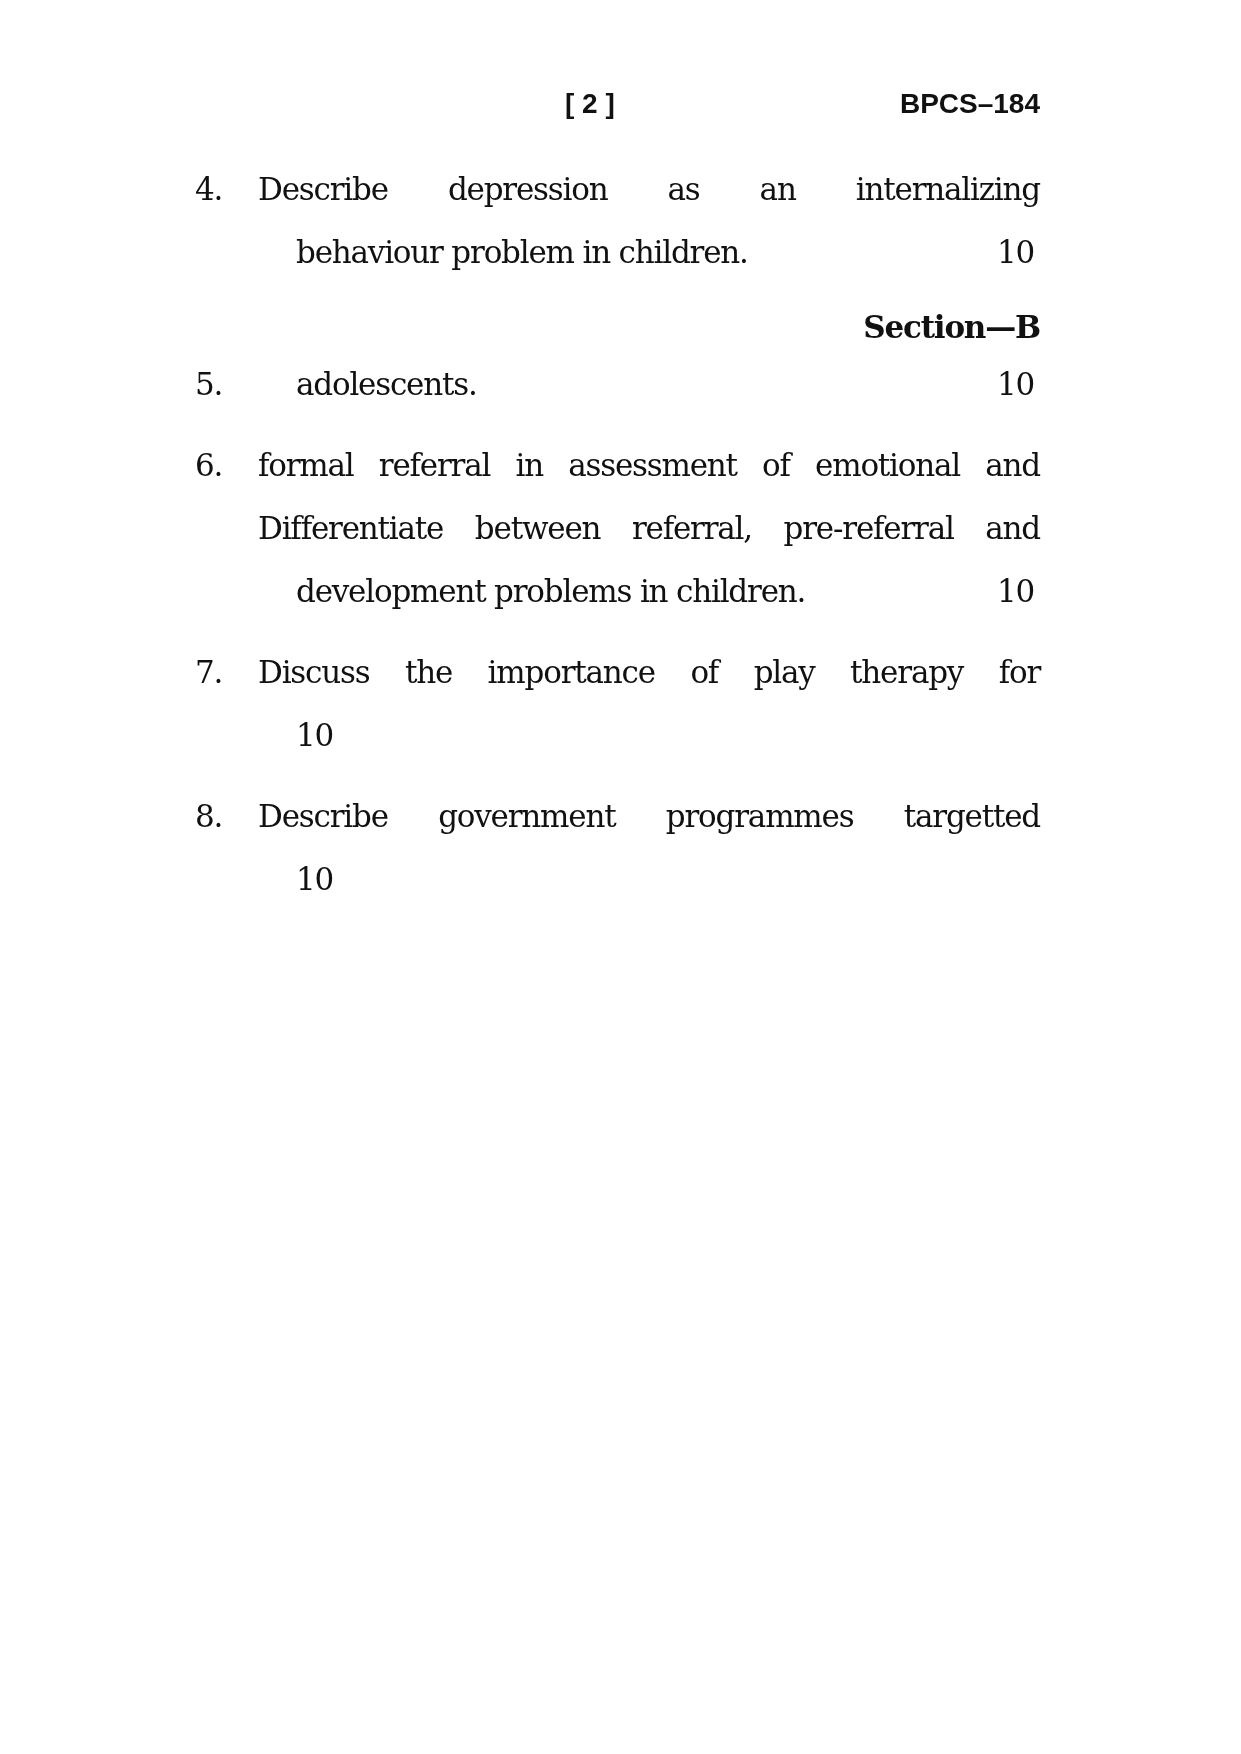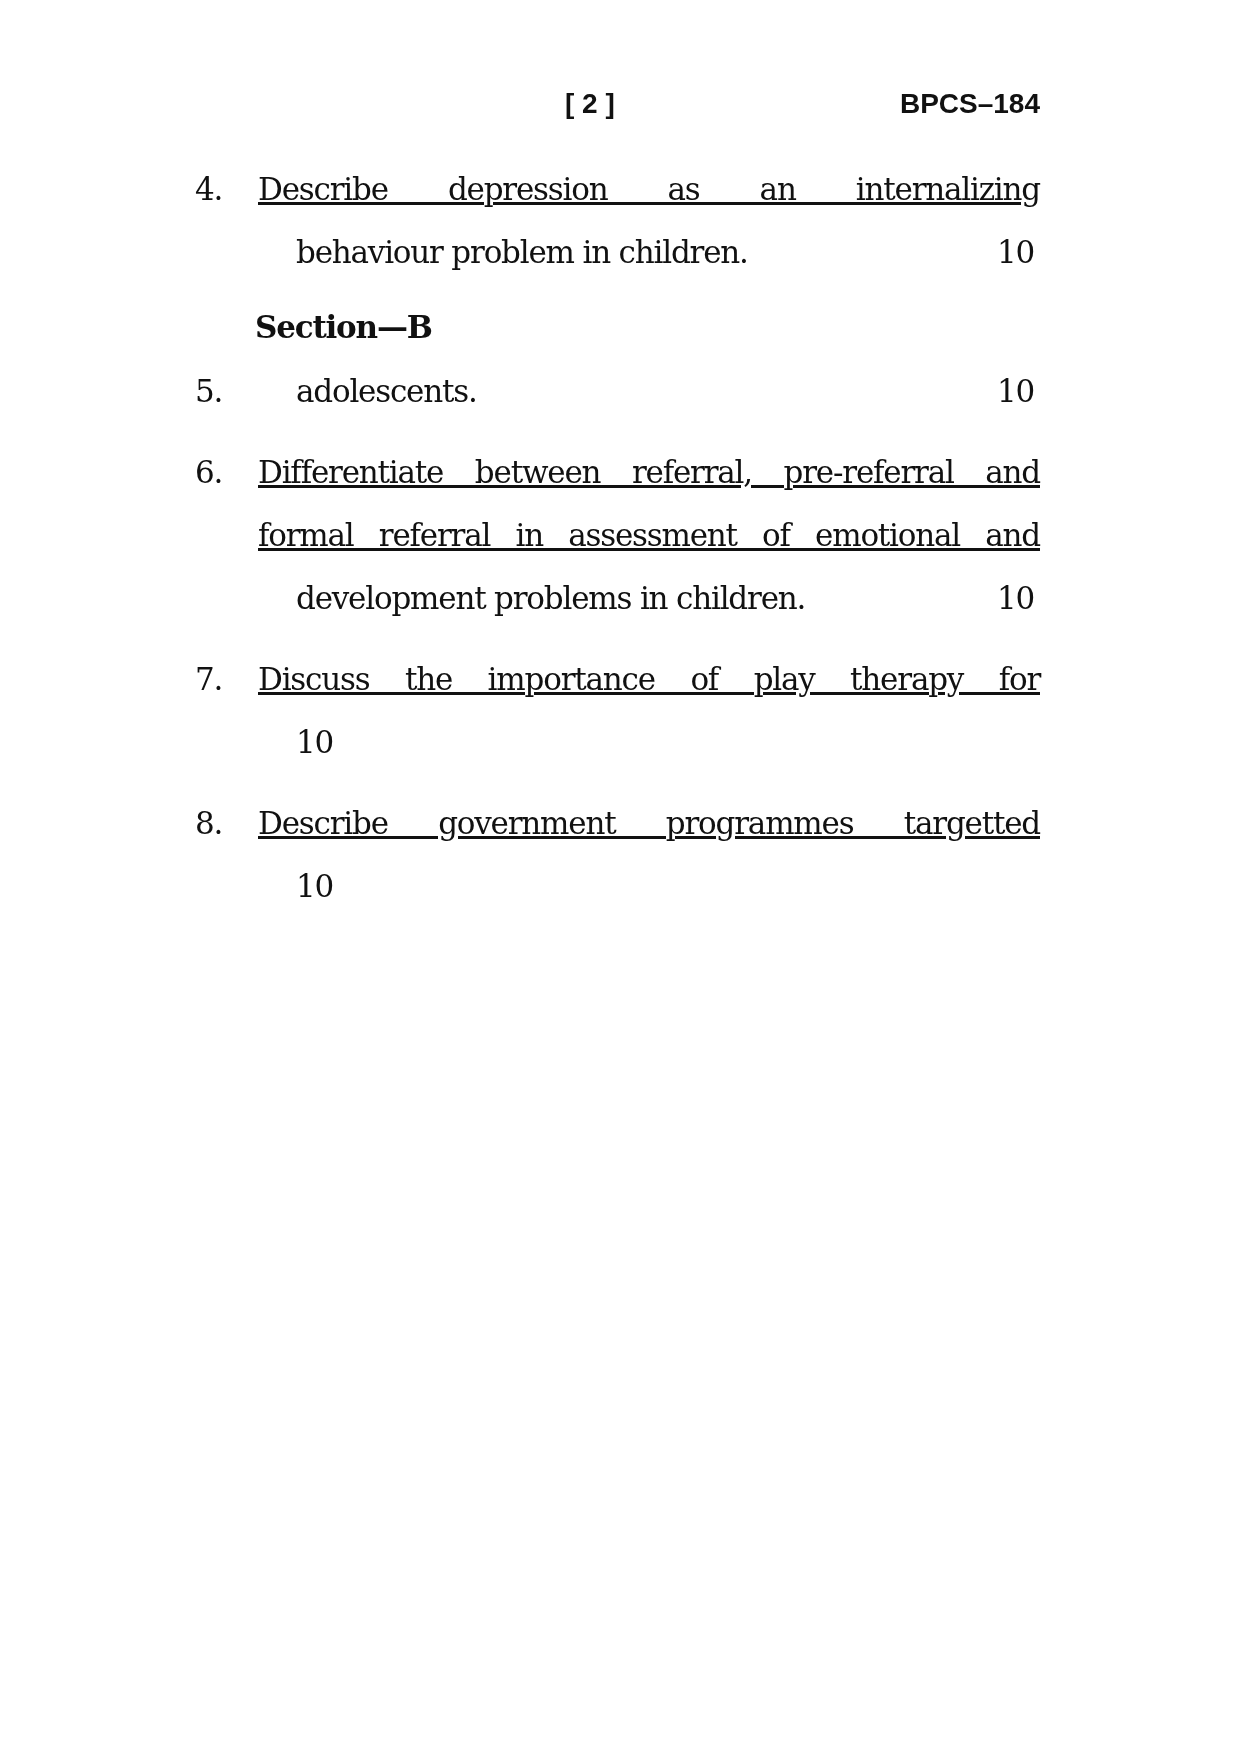--- a/index.html
+++ b/index.html
@@ -58,29 +58,28 @@
       line-height: 63px;
     }
     .q-last-line {
       display: flex;
       justify-content: space-between;
       margin-left: 38px;
     }
     .q-line-justify {
       text-align: justify;
       text-align-last: justify;
-      text-decoration: underline;
     }
     .marks {
       padding-right: 6px;
     }
     .section-heading {
-      text-align: left;
+      text-align: right;
       font-weight: bold;
-      margin: 6px 0 8px 60px;
+      margin: 6px 0 1px 60px;
       line-height: 50px;
     }
   </style>
 </head>
 <body>
 
 <div class="page-header">
   <span class="page-number">[ 2 ]</span>
   <span class="course-code">BPCS–184</span>
 </div>
@@ -106,22 +105,22 @@
       <div class="q-last-line">
         <span>adolescents.</span>
         <span class="marks">10</span>
       </div>
     </div>
   </div>
 
   <div class="question">
     <div class="q-number">6.</div>
     <div class="q-body">
+      <div class="q-line-justify">formal referral in assessment of emotional and</div>
       <div class="q-line-justify">Differentiate between referral, pre-referral and</div>
-      <div class="q-line-justify">formal referral in assessment of emotional and</div>
       <div class="q-last-line">
         <span>development problems in children.</span>
         <span class="marks">10</span>
       </div>
     </div>
   </div>
 
   <div class="question">
     <div class="q-number">7.</div>
     <div class="q-body">

